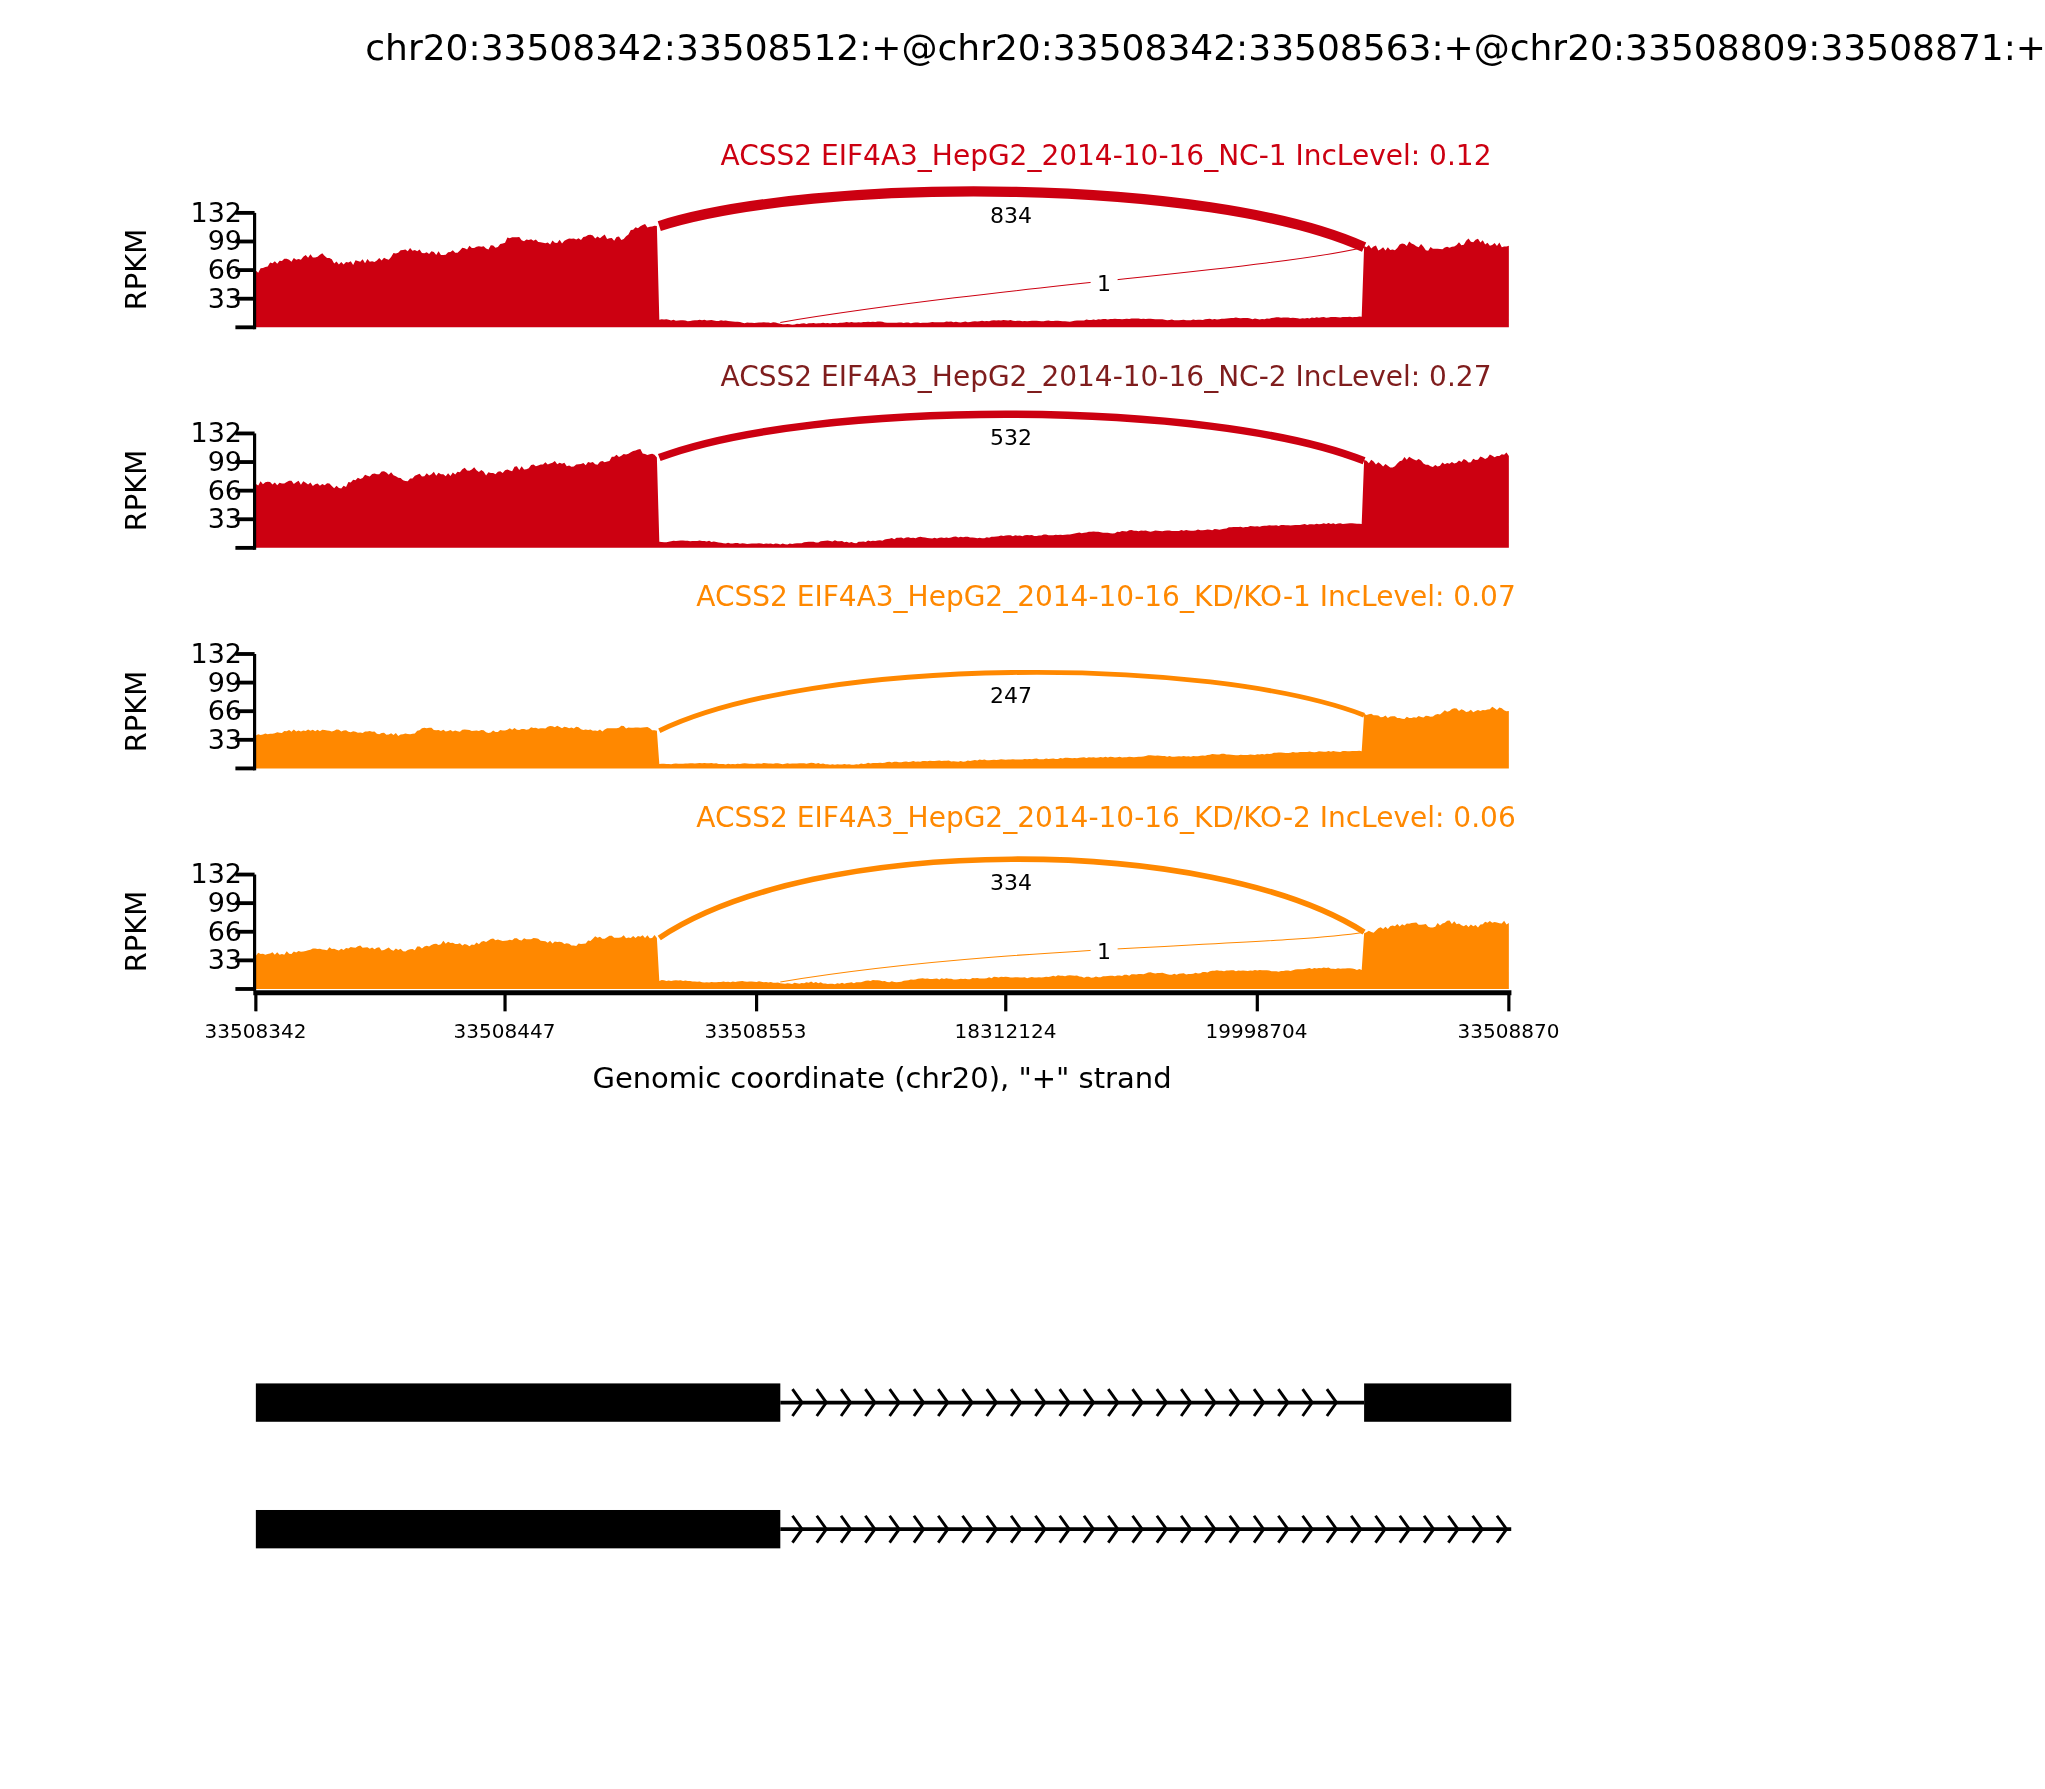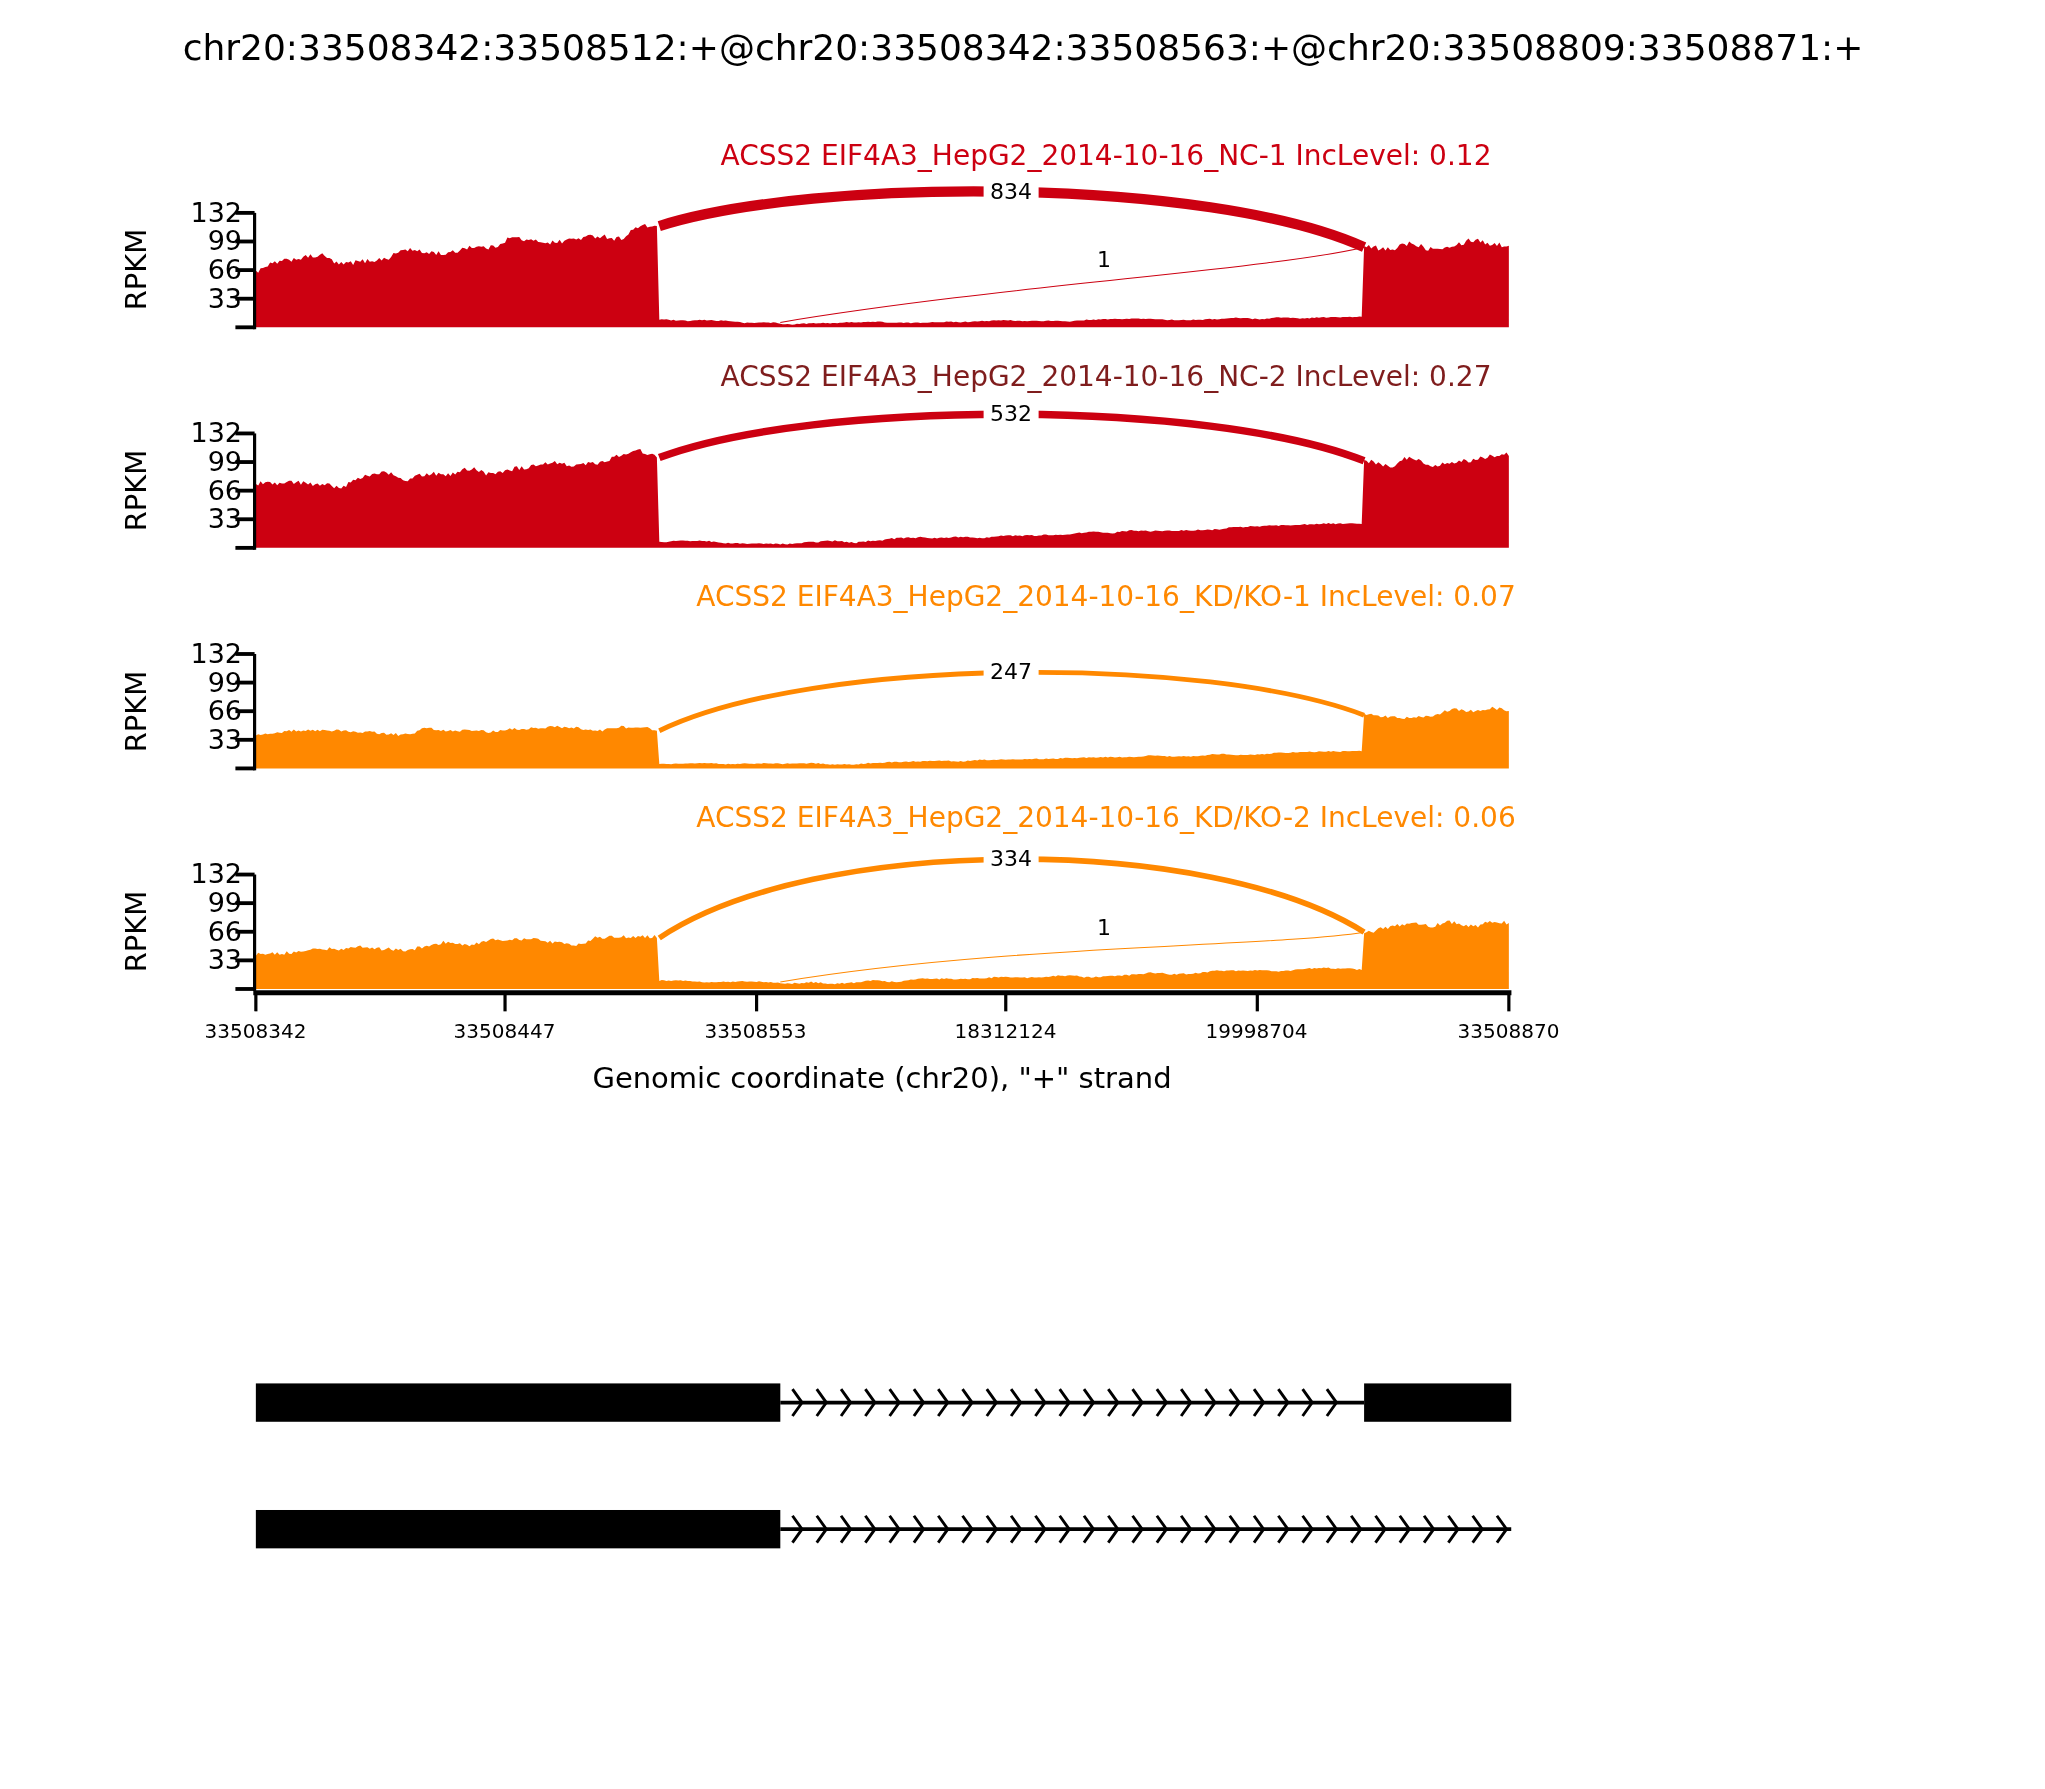--- a/index.html
+++ b/index.html
@@ -1,31 +1,31 @@
 <!DOCTYPE html>
 <html style="font-size:10.2px"><head>
 <meta charset="utf-8">
 <style>
   html,body{margin:0;padding:0;background:#ffffff;}
   .page{position:relative;width:2046px;height:1790px;background:#ffffff;
         font-family:"DejaVu Sans",sans-serif;color:#000;overflow:hidden;}
   #chart-svg{position:absolute;left:0;top:0;}
-  .main-title{position:absolute;top:27px;left:0;width:2046px;text-align:center;
+  .main-title{position:absolute;top:27px;left:0;width:2046px;text-align:right;
               font-size:36px;white-space:nowrap;}
   .track-title{position:absolute;left:256px;width:1700px;text-align:center;
                font-size:28px;white-space:nowrap;}
   .ytick{position:absolute;width:96px;text-align:right;font-size:27px;line-height:32px;}
   .rpkm{position:absolute;width:141px;height:33px;line-height:33px;text-align:center;
         font-size:29px;transform:rotate(-90deg);}
   .xtick{position:absolute;top:1019px;width:217px;margin-left:-109px;text-align:center;
          font-size:20px;white-space:nowrap;}
   .xlabel{position:absolute;top:1061px;left:243px;width:1278px;text-align:center;
           font-size:29px;}
   .jlabel{position:absolute;transform:translate(-50%,-50%);background:#ffffff;
-          padding:0 6.4px;font-size:22px;line-height:28px;color:#000;}
+          padding:0 6.4px;font-size:22px;line-height:28px;color:#000;margin-top:24px;}
 </style>
 </head>
 <body>
 
 <div class="page">
 
   <svg id="chart-svg" width="2046" height="1790" viewBox="0 0 3200 2800">
       <path d="M400,512L400.0,423.4L403.7,426.7L407.4,419.5L411.1,419.3L414.8,417.5L418.6,416.7L422.3,410.6L426.0,411.8L429.7,408.6L433.4,412.7L437.1,407.9L440.8,408.4L444.5,404.8L448.3,404.6L452.0,406.2L455.7,409.3L459.4,403.6L463.1,406.3L466.8,405.3L470.5,406.3L474.2,401.5L478.0,398.7L481.7,403.2L485.4,397.8L489.1,402.7L492.8,402.7L496.5,401.7L500.2,398.5L503.9,396.3L507.7,400.5L511.4,403.4L515.1,403.4L518.8,405.6L522.5,412.2L526.2,409.1L529.9,413.6L533.6,409.8L537.3,413.8L541.1,409.9L544.8,410.8L548.5,408.8L552.2,414.5L555.9,407.1L559.6,408.4L563.3,409.4L567.0,405.7L570.8,411.7L574.5,405.0L578.2,409.6L581.9,408.8L585.6,409.9L589.3,407.6L593.0,403.6L596.7,407.6L600.5,403.1L604.2,405.0L607.9,406.3L611.6,402.2L615.3,395.6L619.0,396.7L622.7,395.3L626.4,391.6L630.2,391.1L633.9,390.2L637.6,393.2L641.3,387.9L645.0,392.1L648.7,391.2L652.4,393.0L656.1,390.3L659.8,395.8L663.6,396.0L667.3,394.7L671.0,397.4L674.7,392.9L678.4,394.3L682.1,398.7L685.8,393.2L689.5,398.8L693.3,398.7L697.0,398.3L700.7,394.7L704.4,394.0L708.1,391.6L711.8,395.3L715.5,395.2L719.2,392.0L723.0,387.6L726.7,388.3L730.4,390.4L734.1,384.5L737.8,387.9L741.5,388.0L745.2,386.1L748.9,385.1L752.7,385.9L756.4,385.2L760.1,388.8L763.8,390.3L767.5,383.5L771.2,384.2L774.9,387.7L778.6,386.4L782.3,381.6L786.1,381.0L789.8,379.8L793.5,371.4L797.2,372.6L800.9,371.1L804.6,371.1L808.3,371.3L812.0,370.9L815.8,375.9L819.5,377.5L823.2,374.7L826.9,375.3L830.6,374.2L834.3,376.5L838.0,374.5L841.7,378.7L845.5,379.0L849.2,379.7L852.9,380.4L856.6,379.5L860.3,382.5L864.0,376.2L867.7,379.9L871.4,380.0L875.2,374.9L878.9,380.7L882.6,376.7L886.3,374.8L890.0,373.1L893.7,373.5L897.4,373.2L901.1,374.8L904.8,372.7L908.6,375.5L912.3,370.7L916.0,370.0L919.7,367.5L923.4,367.2L927.1,368.5L930.8,372.9L934.5,369.8L938.3,372.5L942.0,369.7L945.7,367.0L949.4,374.0L953.1,372.6L956.8,372.2L960.5,376.5L964.2,370.7L968.0,369.9L971.7,375.5L975.4,374.0L979.1,369.4L982.8,366.8L986.5,359.8L990.2,359.2L993.9,355.3L997.7,357.2L1001.4,353.8L1005.1,351.8L1008.8,350.3L1012.5,355.9L1016.2,354.7L1019.9,354.4L1023.6,353.2L1027.3,353.6L1031.1,500.2L1034.8,499.3L1038.5,499.9L1042.2,499.4L1045.9,500.3L1049.6,501.4L1053.3,500.2L1057.0,501.6L1060.8,501.2L1064.5,501.1L1068.2,501.1L1071.9,501.4L1075.6,502.5L1079.3,502.0L1083.0,501.2L1086.7,500.9L1090.5,501.1L1094.2,500.2L1097.9,501.1L1101.6,500.0L1105.3,501.4L1109.0,501.0L1112.7,500.6L1116.4,501.5L1120.2,502.0L1123.9,502.0L1127.6,501.0L1131.3,501.9L1135.0,501.4L1138.7,502.0L1142.4,502.7L1146.1,503.0L1149.8,503.2L1153.6,503.2L1157.3,503.6L1161.0,505.0L1164.7,505.5L1168.4,504.4L1172.1,504.8L1175.8,504.7L1179.5,505.3L1183.3,505.0L1187.0,504.3L1190.7,504.6L1194.4,504.1L1198.1,504.5L1201.8,504.3L1205.5,505.1L1209.2,504.2L1213.0,504.4L1216.7,505.7L1220.4,506.6L1224.1,507.1L1227.8,507.3L1231.5,507.0L1235.2,507.3L1238.9,507.8L1242.7,507.7L1246.4,506.6L1250.1,506.8L1253.8,506.2L1257.5,505.7L1261.2,506.7L1264.9,505.7L1268.6,505.7L1272.3,505.2L1276.1,506.2L1279.8,505.5L1283.5,505.5L1287.2,504.9L1290.9,505.5L1294.6,505.1L1298.3,505.9L1302.0,505.3L1305.8,505.4L1309.5,505.6L1313.2,505.0L1316.9,504.9L1320.6,504.3L1324.3,503.8L1328.0,504.3L1331.7,503.7L1335.5,504.5L1339.2,504.6L1342.9,504.0L1346.6,504.3L1350.3,503.7L1354.0,503.6L1357.7,503.4L1361.4,503.5L1365.2,503.2L1368.9,503.7L1372.6,503.1L1376.3,503.0L1380.0,503.2L1383.7,504.5L1387.4,504.8L1391.1,504.7L1394.8,504.8L1398.6,504.8L1402.3,504.9L1406.0,504.5L1409.7,504.6L1413.4,505.1L1417.1,504.4L1420.8,504.5L1424.5,505.6L1428.3,505.0L1432.0,504.5L1435.7,504.6L1439.4,505.2L1443.1,505.0L1446.8,504.7L1450.5,505.0L1454.2,504.5L1458.0,503.7L1461.7,504.1L1465.4,504.0L1469.1,504.0L1472.8,503.9L1476.5,504.0L1480.2,503.0L1483.9,503.4L1487.7,503.1L1491.4,503.9L1495.1,503.3L1498.8,504.1L1502.5,504.4L1506.2,503.6L1509.9,503.0L1513.6,503.9L1517.3,503.6L1521.1,502.9L1524.8,502.7L1528.5,503.1L1532.2,502.6L1535.9,501.9L1539.6,502.7L1543.3,502.2L1547.0,502.4L1550.8,501.4L1554.5,500.9L1558.2,501.2L1561.9,500.8L1565.6,501.4L1569.3,500.4L1573.0,500.8L1576.7,501.2L1580.5,500.7L1584.2,501.6L1587.9,502.0L1591.6,501.7L1595.3,501.7L1599.0,502.4L1602.7,502.0L1606.4,502.6L1610.2,502.3L1613.9,501.9L1617.6,501.8L1621.3,501.9L1625.0,502.3L1628.7,502.6L1632.4,502.4L1636.1,501.6L1639.8,501.3L1643.6,502.0L1647.3,502.1L1651.0,501.7L1654.7,501.9L1658.4,502.0L1662.1,502.4L1665.8,502.5L1669.5,503.0L1673.3,503.2L1677.0,502.5L1680.7,501.8L1684.4,501.4L1688.1,501.4L1691.8,501.4L1695.5,501.2L1699.2,499.9L1703.0,500.5L1706.7,500.5L1710.4,499.6L1714.1,500.7L1717.8,499.2L1721.5,499.6L1725.2,499.1L1728.9,498.9L1732.7,499.7L1736.4,499.0L1740.1,498.8L1743.8,498.5L1747.5,499.0L1751.2,498.8L1754.9,499.4L1758.6,498.9L1762.3,498.6L1766.1,498.8L1769.8,498.4L1773.5,498.2L1777.2,498.4L1780.9,498.3L1784.6,499.0L1788.3,498.7L1792.0,499.0L1795.8,498.5L1799.5,498.7L1803.2,499.1L1806.9,499.5L1810.6,499.2L1814.3,499.4L1818.0,499.2L1821.7,500.2L1825.5,500.8L1829.2,500.7L1832.9,499.9L1836.6,501.0L1840.3,500.9L1844.0,500.8L1847.7,500.7L1851.4,500.0L1855.2,500.8L1858.9,500.8L1862.6,500.8L1866.3,499.6L1870.0,500.7L1873.7,500.2L1877.4,500.3L1881.1,500.4L1884.8,499.5L1888.6,499.0L1892.3,498.7L1896.0,499.7L1899.7,499.0L1903.4,499.6L1907.1,499.5L1910.8,498.5L1914.5,498.7L1918.3,498.1L1922.0,497.8L1925.7,497.5L1929.4,497.3L1933.1,496.8L1936.8,497.3L1940.5,497.7L1944.2,497.5L1948.0,497.4L1951.7,497.6L1955.4,498.3L1959.1,499.2L1962.8,498.3L1966.5,498.8L1970.2,499.6L1973.9,498.9L1977.7,499.2L1981.4,498.4L1985.1,498.5L1988.8,497.4L1992.5,497.0L1996.2,496.4L1999.9,496.4L2003.6,497.2L2007.3,496.5L2011.1,496.8L2014.8,496.6L2018.5,497.4L2022.2,497.1L2025.9,497.3L2029.6,497.7L2033.3,498.5L2037.0,497.9L2040.8,498.2L2044.5,497.3L2048.2,498.1L2051.9,496.8L2055.6,497.6L2059.3,496.3L2063.0,497.1L2066.7,496.2L2070.5,495.8L2074.2,497.0L2077.9,496.6L2081.6,496.0L2085.3,495.8L2089.0,495.9L2092.7,496.4L2096.4,496.5L2100.2,495.7L2103.9,495.8L2107.6,495.8L2111.3,495.5L2115.0,496.4L2118.7,495.9L2122.4,495.7L2126.1,495.2L2129.8,495.5L2133.6,384.9L2137.3,386.6L2141.0,383.1L2144.7,388.6L2148.4,385.7L2152.1,384.0L2155.8,392.0L2159.5,389.9L2163.3,386.6L2167.0,391.8L2170.7,386.7L2174.4,390.9L2178.1,390.1L2181.8,391.6L2185.5,387.9L2189.2,382.3L2193.0,380.8L2196.7,381.5L2200.4,384.8L2204.1,377.9L2207.8,380.9L2211.5,382.3L2215.2,385.2L2218.9,386.9L2222.7,381.8L2226.4,385.8L2230.1,391.4L2233.8,392.1L2237.5,386.4L2241.2,389.3L2244.9,389.2L2248.6,389.1L2252.3,389.4L2256.1,389.7L2259.8,387.3L2263.5,386.0L2267.2,387.7L2270.9,385.8L2274.6,385.6L2278.3,383.4L2282.0,379.1L2285.8,383.5L2289.5,382.9L2293.2,376.5L2296.9,373.1L2300.6,378.2L2304.3,378.9L2308.0,375.0L2311.7,373.4L2315.5,379.3L2319.2,375.7L2322.9,382.6L2326.6,379.6L2330.3,384.4L2334.0,383.1L2337.7,380.2L2341.4,384.8L2345.2,379.5L2348.9,386.9L2352.6,385.7L2356.3,385.5L2360.0,384.5L2360,512Z" fill="#CC0011"></path>
       <line x1="398" y1="333" x2="398" y2="515" stroke="#000" stroke-width="5"></line>
       <line x1="368" y1="512" x2="398" y2="512" stroke="#000" stroke-width="6"></line>

